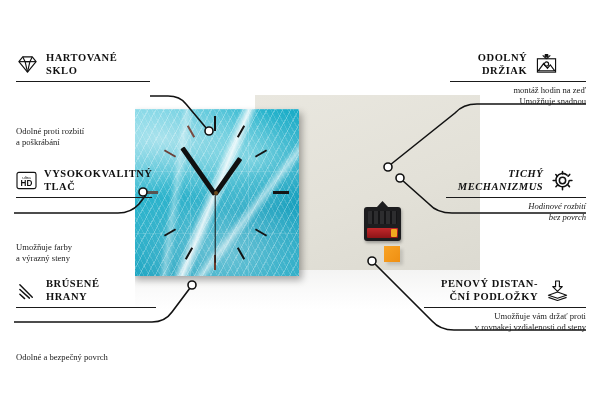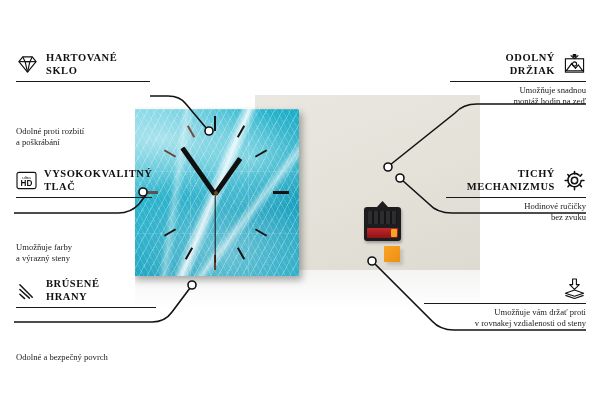--- a/index.html
+++ b/index.html
@@ -125,21 +125,21 @@
   .feat .title {
     font-size:10.5px; font-weight:bold; letter-spacing:.55px;
     color:#111; line-height:12.5px; text-transform:uppercase;
   }
   .feat .rule { height:1px; background:#1a1a1a; margin:4px 0 3px; }
   .feat .desc {
     font-size:8.6px; color:#1b1b1b; line-height:11.2px;
   }
   .feat.left .head { justify-content:flex-start; }
   .feat.left .desc { text-align:left;margin-top:44px; }
-  .feat.right .head { justify-content:flex-end;gap:8px; }
+  .feat.right .head { justify-content:center;gap:8px; }
   .feat.right .title { text-align:right; }
   .feat.right .desc { text-align:right; }
 
   .ico { width:23px; height:21px; flex:0 0 23px; display:block; }
   .ico.hd { width:21px; height:19px; flex:0 0 21px; }
 
   
   #links { position:absolute; inset:0; width:600px; height:400px; pointer-events:none; }
 </style>
 </head>
@@ -279,49 +279,53 @@
           <rect x="2.5" y="5" width="19" height="14"></rect>
           <path d="M12 5 L8 1.5 M12 5 L16 1.5"></path>
           <circle cx="12" cy="1.6" r="1.5" fill="#111"></circle>
           <path d="M3.5 17.5 L9 10 L13 15 L16 11.5 L20.5 17.5 Z" fill="none"></path>
           <circle cx="12" cy="10.5" r="2.2"></circle>
         </g>
       </svg>
     </div>
     <div class="rule"></div>
     <div class="desc">
+      <div>montáž hodin na zeď</div>
       <div>Umožňuje snadnou</div>
-      <div>montáž hodin na zeď</div>
-    </div>
-  </div>
-
-  <div class="feat right" style="left:446px; top:168px; width:140px;">
+    </div>
+  </div>
+
+  <div class="feat right" style="left:446px; top:168px; width:140px;font-style:italic;">
     <div class="head">
       <div class="title">
         <div>TICHÝ</div>
         <div>MECHANIZMUS</div>
       </div>
       <svg class="ico" viewBox="0 0 24 22">
         <g stroke="#111" stroke-width="1.6" fill="none" stroke-linecap="round">
           <path d="M16.8 5.4 A7 7 0 1 0 19 11.3"></path>
           <circle cx="12" cy="11" r="3.3"></circle>
           <path d="M12 1.6 V4.3 M19.6 4.6 L17.9 6.6 M21.9 11 H19.4 M19.3 17.4 L17.6 15.6
                    M12 20.6 V18.1 M5.1 17.6 L6.8 15.7 M2.2 11 H4.7 M5.0 4.8 L6.7 6.7"></path>
         </g>
       </svg>
     </div>
     <div class="rule"></div>
     <div class="desc">
-      <div>Hodinové ručičky</div>
-      <div>bez zvuku</div>
+      <div>Hodinové rozbití</div>
+      <div>bez povrch</div>
     </div>
   </div>
 
   <div class="feat right" style="left:424px; top:278px; width:162px;">
     <div class="head">
+      <div class="title">
+        <div>PENOVÝ DISTAN-</div>
+        <div>ČNÍ PODLOŽKY</div>
+      </div>
       <svg class="ico" viewBox="0 0 24 22">
         <g stroke="#111" stroke-width="1.2" fill="none" stroke-linejoin="round">
           <path d="M10 1 H14 V7 H17 L12 12 L7 7 H10 Z"></path>
           <path d="M12 12.6 L21.5 16 L12 19.2 L2.5 16 Z"></path>
           <path d="M2.5 18.2 L12 21.4 L21.5 18.2"></path>
         </g>
       </svg>
     </div>
     <div class="rule"></div>
     <div class="desc">

